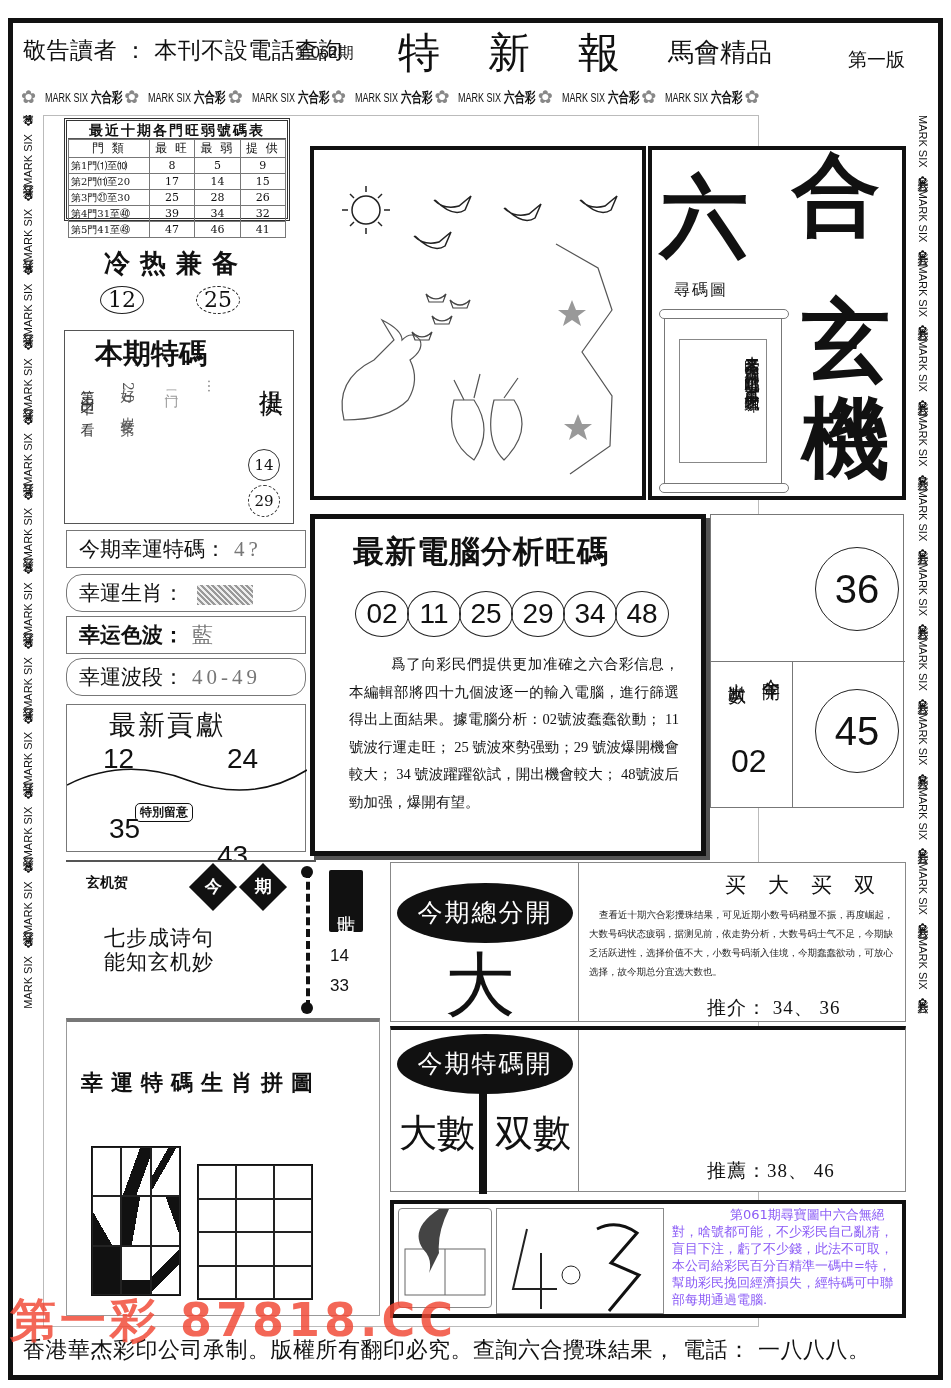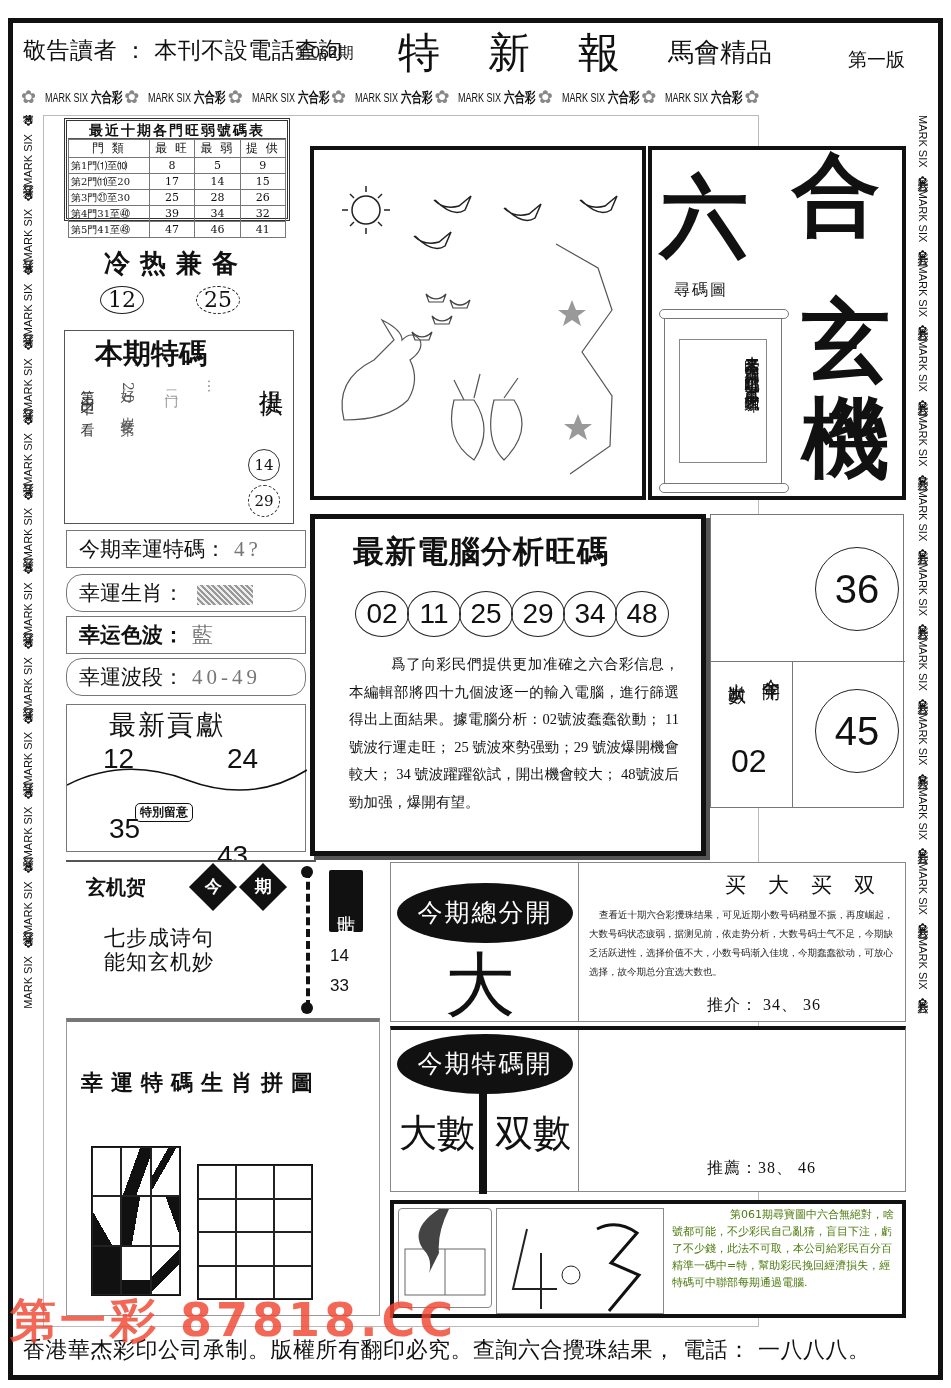--- a/index.html
+++ b/index.html
@@ -81,21 +81,21 @@
 
   
   .apr { left: 666px; top: 398px; width: 194px; height: 294px; border: 1px solid #777; }
   .apr .cell { position: absolute; left: 0; width: 82px; height: 146px; border-right: 1px solid #777; }
   .apr .cell .v { position: absolute; writing-mode: vertical-rl; font-size: 18px; letter-spacing: 2px; font-family: "DejaVu Sans", sans-serif; }
   .apr .cell .num { position: absolute; left: 20px; font-size: 32px; font-family: "Liberation Sans", sans-serif; }
   .apr .bigc { position: absolute; left: 104px; width: 84px; height: 84px; border: 1.5px solid #222; border-radius: 50%; text-align: center; line-height: 82px; font-size: 40px; font-family: "Liberation Sans", sans-serif; }
 
   
   .xuanji { left: 22px; top: 744px; width: 250px; height: 150px; border-top: 2px solid #555; }
-  .xuanji .xt { position: absolute; left: 20px; top: 12px; font-size: 20px; font-weight: bold; font-family: "DejaVu Serif", serif; }
+  .xuanji .xt { position: absolute; left: 20px; top: 12px; font-size: 14px; font-weight: bold; font-family: "DejaVu Serif", serif; }
   .xuanji .dia { position: absolute; top: 8px; width: 34px; height: 34px; background: #111; transform: rotate(45deg); }
   .xuanji .dia span { position: absolute; left: 0; top: 5px; width: 34px; text-align: center; transform: rotate(-45deg); color: #fff; font-size: 17px; font-weight: bold; }
   .xuanji .poem { position: absolute; left: 38px; top: 64px; font-size: 21px; line-height: 24px; font-family: "DejaVu Sans", sans-serif; letter-spacing: 1px; }
   .xuanji .dash { position: absolute; left: 240px; top: 8px; width: 0; height: 138px; border-left: 4px dashed #111; }
   .xuanji .dot { position: absolute; left: 235px; width: 12px; height: 12px; border-radius: 50%; background: #111; }
   .tips { left: 278px; top: 748px; width: 60px; height: 146px; border: none; }
   .tips .label { position: absolute; left: 7px; top: 6px; width: 34px; height: 62px; background: #111; color: #fff; writing-mode: vertical-rl; font-size: 18px; text-align: center; line-height: 34px; border-radius: 2px; }
   .tips .n { position: absolute; left: 8px; font-size: 17px; font-family: "Liberation Sans", sans-serif; }
 
   
@@ -104,33 +104,33 @@
   .grid { position: absolute; display: grid; border: 1.5px solid #111; }
   .grid div { border: 1px solid #222; background: #fff; }
 
   
   .total { left: 346px; top: 746px; width: 516px; height: 160px; border: 1px solid #888; }
   .total .left { position: absolute; left: 0; top: 0; width: 188px; height: 158px; border-right: 1px solid #888; }
   .ellipse { position: absolute; left: 6px; width: 176px; height: 60px; background: #111; color: #fff; border-radius: 50%; text-align: center; line-height: 60px; font-size: 25px; font-family: "DejaVu Sans", sans-serif; letter-spacing: 2px; }
   .total .bigchar { position: absolute; left: 54px; top: 76px; font-size: 70px; font-family: "DejaVu Serif", serif; }
   .total .rt { position: absolute; left: 334px; top: 8px; font-size: 21px; letter-spacing: 22px; font-family: "DejaVu Serif", serif; }
   .total .body, .special2 .body { position: absolute; left: 198px; width: 306px; font-size: 9.5px; line-height: 19px; color: #222; font-family: "DejaVu Serif", serif; text-indent: 10px; }
-  .total .rec, .special2 .rec { position: absolute; left: 316px; font-size: 16px; font-family: "Liberation Serif", serif; letter-spacing: 1px; text-align: center; }
+  .total .rec, .special2 .rec { position: absolute; left: 316px; font-size: 19px; font-family: "Liberation Serif", serif; letter-spacing: 1px; text-align: center; }
 
   .special2 { left: 346px; top: 910px; width: 516px; height: 166px; border: 1px solid #888; border-top: 4px solid #111; }
   .special2 .left { position: absolute; left: 0; top: 0; width: 188px; height: 162px; border-right: 1px solid #888; }
   .special2 .stem { position: absolute; left: 88px; top: 48px; width: 8px; height: 116px; background: #111; }
   .special2 .c1 { position: absolute; left: 8px; top: 78px; font-size: 38px; font-family: "DejaVu Serif", serif; }
   .special2 .c2 { position: absolute; left: 104px; top: 78px; font-size: 38px; font-family: "DejaVu Serif", serif; }
 
   
   .pics { left: 346px; top: 1084px; width: 516px; height: 118px; border: 4px solid #111; }
   .pics .p1 { position: absolute; left: 4px; top: 4px; width: 94px; height: 100px; border: 1px solid #888; border-radius: 4px; }
   .pics .p2 { position: absolute; left: 102px; top: 4px; width: 168px; height: 106px; border: 1px solid #888; }
-  .pics .txt { position: absolute; left: 278px; top: 2px; width: 228px; font-size: 11px; line-height: 17px; font-family: "DejaVu Sans", sans-serif; text-indent: 58px; color: #4d7c0f; }
+  .pics .txt { position: absolute; left: 278px; top: 2px; width: 228px; font-size: 13px; line-height: 17px; font-family: "DejaVu Sans", sans-serif; text-indent: 58px; color: #8b5cf6; }
 
   .footer { position: absolute; left: 10px; top: 1312px; width: 915px; font-size: 22px; font-family: "DejaVu Serif", serif; white-space: nowrap; letter-spacing: 0.5px; }
 
   .watermark { position: absolute; left: 10px; top: 1290px; font-size: 46px; font-weight: bold; color: rgba(240, 70, 50, 0.82); font-family: "DejaVu Sans", sans-serif; letter-spacing: 4px; white-space: nowrap; z-index: 20; }
 </style>
 </head>
 <body>
 
 <div class="page">
 

